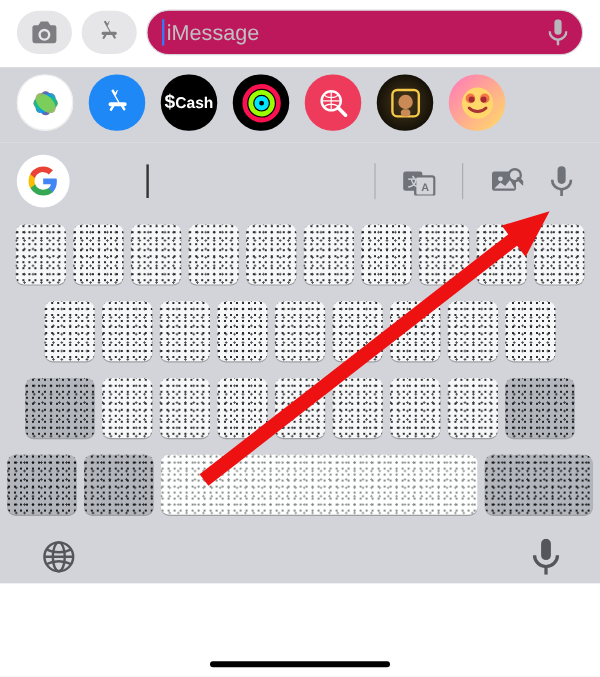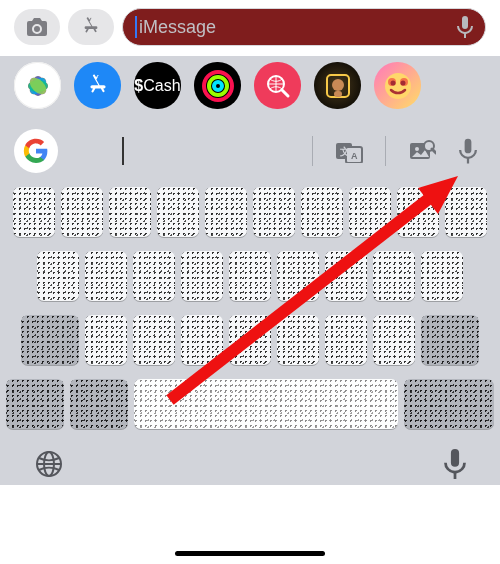--- a/index.html
+++ b/index.html
@@ -28,21 +28,21 @@
     display: flex;
     align-items: center;
     justify-content: center;
     color: #7d7d82;
   }
   .msg-field {
     flex: 1;
     height: 38px;
     border: 1px solid #d7d7db;
     border-radius: 19px;
-    background: #7f1d1d;
+    background: #be185d;
     display: flex;
     align-items: center;
     padding: 0 12px;
   }
   .msg-cursor {
     width: 2px;
     height: 22px;
     background: #3478f6;
     animation: blink 1s infinite;
   }
@@ -163,21 +163,21 @@
   .arrow {
     position:absolute;
     top: 160px; left: 150px;
     pointer-events:none;
   }
   .arrow line { stroke:#e11; stroke-width:12; }
   .arrow polygon { fill:#e11; }
 
   
   .cash-dollar { font-size:16px; font-weight:800; }
-  .cash-label  { color:#fff; font-size:16px; font-weight:400; }
+  .cash-label  { color:#fff; font-size:13px; font-weight:700; }
 </style>
 </head>
 <body>
 
 <div class="input-bar">
   <div class="pill-btn">
     <svg width="24" height="20" viewBox="0 0 24 20">
         <path fill="currentColor" d="M4 4h3l2-3h6l2 3h3a2 2 0 0 1 2 2v11a2 2 0 0 1-2 2H4a2 2 0 0 1-2-2V6a2 2 0 0 1 2-2zm8 3a5 5 0 1 0 0 10 5 5 0 0 0 0-10zm0 2a3 3 0 1 1 0 6 3 3 0 0 1 0-6z"></path>
       </svg>
   </div>

